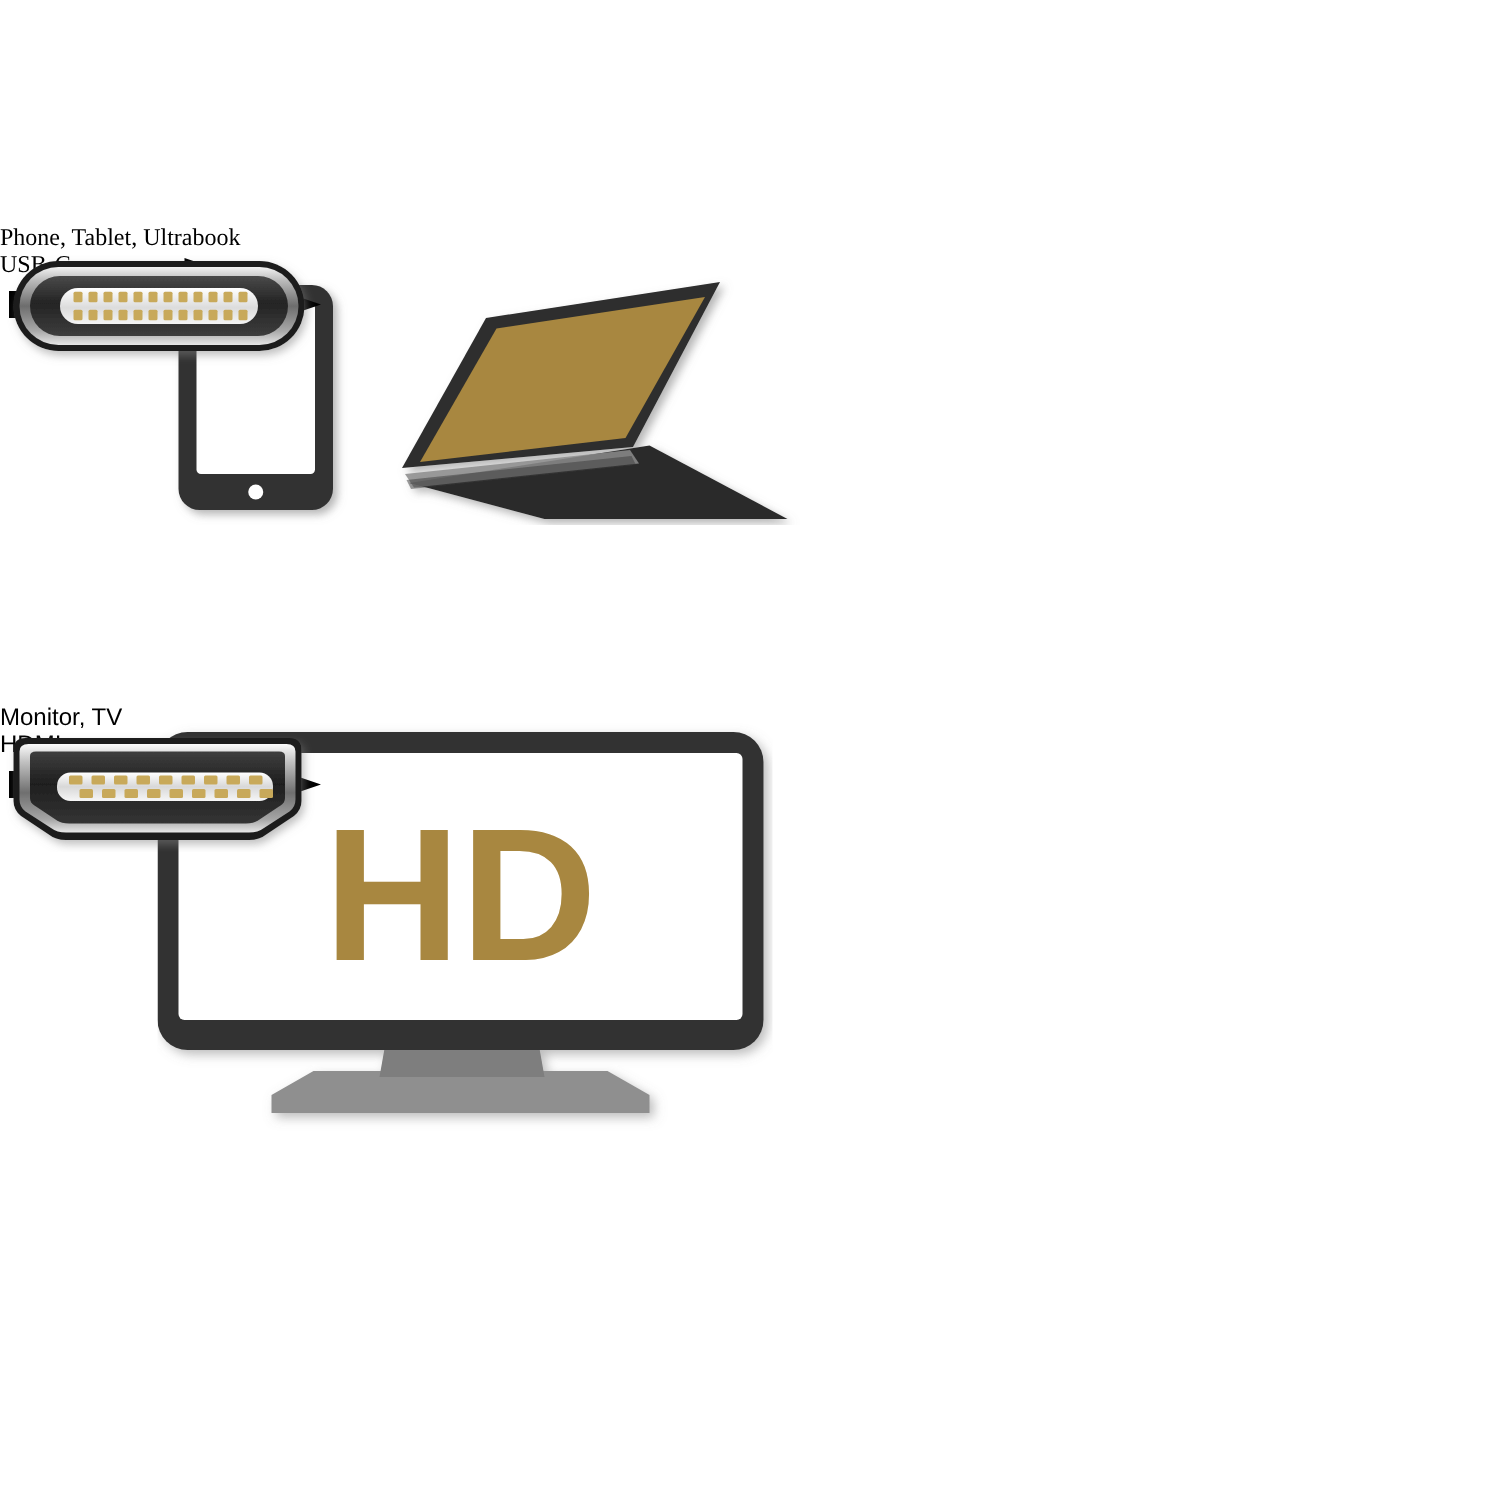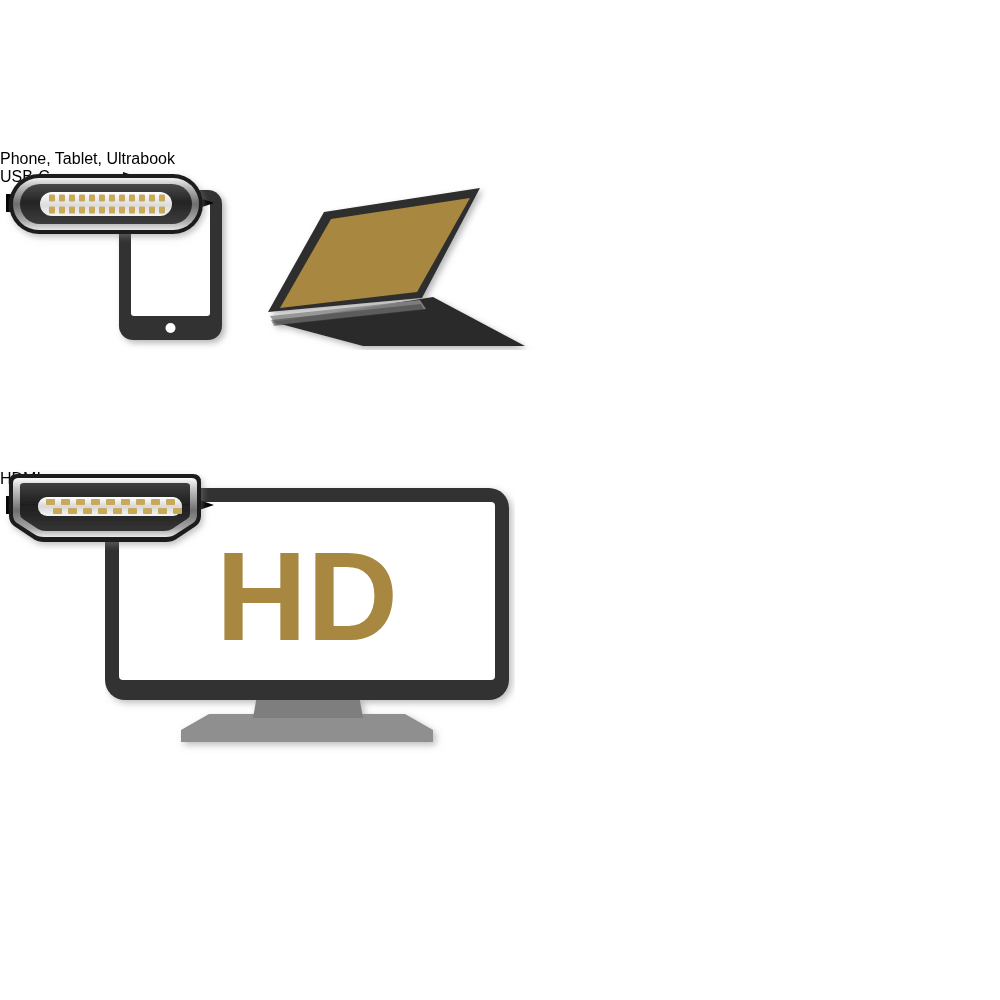--- a/index.html
+++ b/index.html
@@ -16,21 +16,21 @@
     width: 1000px;
     height: 1000px;
     background: #ffffff;
     overflow: hidden;
   }
   .row {
     position: absolute;
     left: 0;
     width: 1000px;
   }
-  #row-top    { top: 150px; height: 300px; }
+  #row-top    { top: 150px; height: 300px; font-family: Liberation Serif, serif; }
   #row-bottom { top: 470px; height: 420px; }
 
   .cell {
     position: absolute;
   }
 
   
   #source-devices-top    { left: 95px;  top: 20px;  width: 460px; height: 180px; }
   #label-top             { left: 30px;  top: 200px; width: 580px; }
 
@@ -194,20 +194,21 @@
 
           <rect x="0" y="8" width="404" height="212" rx="20" ry="20" fill="#333333"></rect>
 
           <rect x="14" y="22" width="376" height="178" rx="4" ry="4" fill="#ffffff"></rect>
 
           <text x="202" y="160" text-anchor="middle" font-family="Liberation Sans, sans-serif" font-size="126" font-weight="bold" fill="#a8873f">HD</text>
         </g>
       </svg>
     </div>
 
+    <div class="caption caption-mid" id="label-bottom" style="left:90px; top:300px; width:460px;">Monitor, TV</div>
 
     <div class="cell" id="arrow-bottom">
       <svg width="220" height="70" viewBox="0 0 220 70">
         <path d="M 6 26 L 123 26 L 123 4 L 214 35 L 123 66 L 123 44 L 6 44 Z" fill="#000000"></path>
       </svg>
     </div>
 
     <div class="cell" id="connector-hdmi">
       <svg width="220" height="80" viewBox="0 0 220 80">
         <defs>

